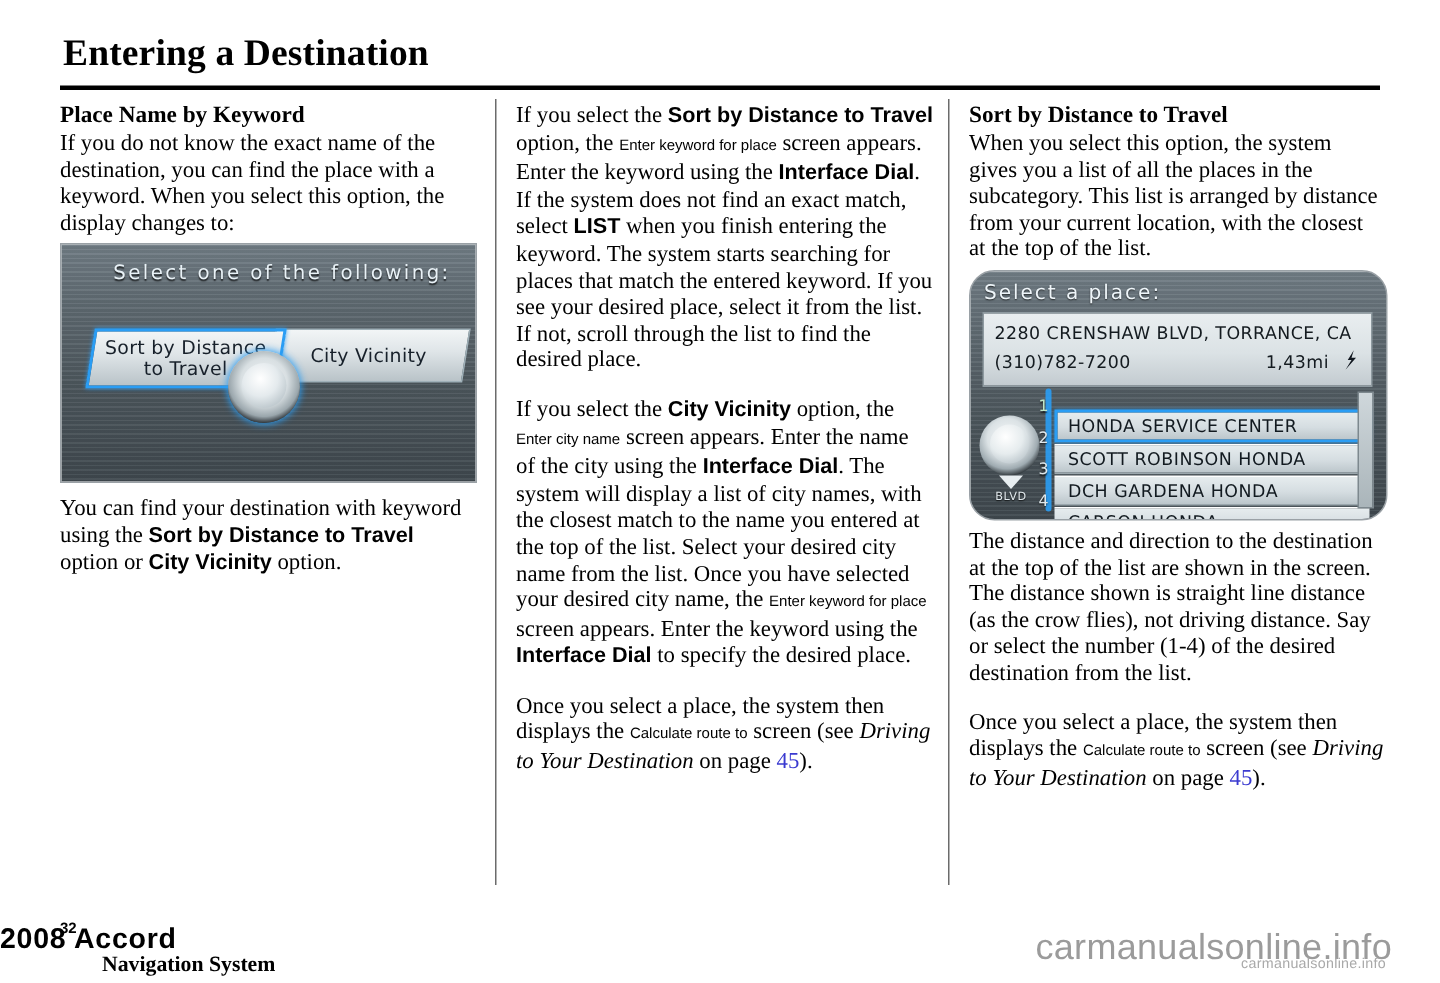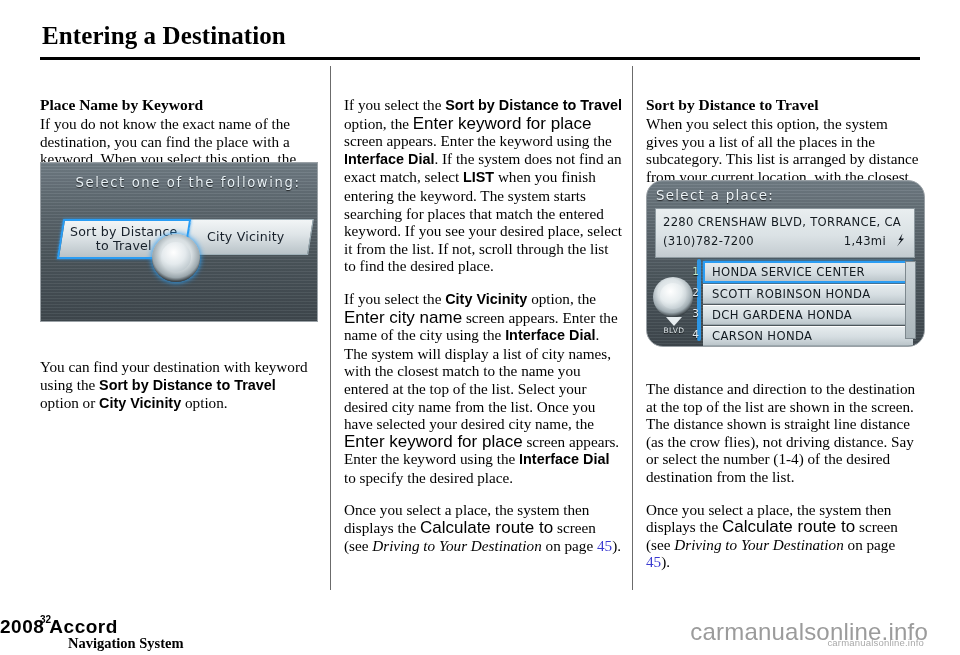--- a/index.html
+++ b/index.html
@@ -37,21 +37,20 @@
     background: #000;
   }
 
   
   .column {
     position: absolute;
     top: 68px;
     font-size: 15.2px;
     line-height: 17.6px;
     text-align: left;
-    margin-top: 28px;
   }
   #col-1 { left: 40px;  width: 275px; }
   #col-2 { left: 344px; width: 278px; }
   #col-3 { left: 646px; width: 277px; }
 
   .col-divider {
     position: absolute;
     top: 66px;
     width: 1px;
     height: 524px;
@@ -74,21 +73,21 @@
   }
   .para + .para { margin-top: 15px; }
   .sb { 
     font-family: "Liberation Sans", "DejaVu Sans", sans-serif;
     font-weight: bold;
     font-size: 14.4px;
   }
   .sr { 
     font-family: "Liberation Sans", "DejaVu Sans", sans-serif;
     font-weight: normal;
-    font-size: 17px;
+    font-size: 10px;
   }
   .it { font-style: italic; text-align: center; }
   .pglink { color: #3a3ad0; }
 
   
   .navshot {
     position: relative;
     border: 1px solid #9aa1a6;
     overflow: hidden;
     font-family: "DejaVu Sans", "Liberation Sans", sans-serif;
@@ -229,21 +228,21 @@
   }
   #nav2-dir-icon {
     position: absolute;
     right: 8px; top: 24px;
     width: 12px; height: 14px;
   }
 
   #nav2-list {
     position: absolute;
     left: 56px;
-    top: 80px;
+    top: 92px;
     width: 210px;
     z-index: 4;
   }
   .nav2-row {
     position: relative;
     height: 20px;
     margin-bottom: 1px;
     background: linear-gradient(180deg, #e6ecee 0%, #d5dde1 55%, #bcc6cb 100%);
     border-top: 1px solid #ffffff;
     border-bottom: 1px solid #9ba7ad;

